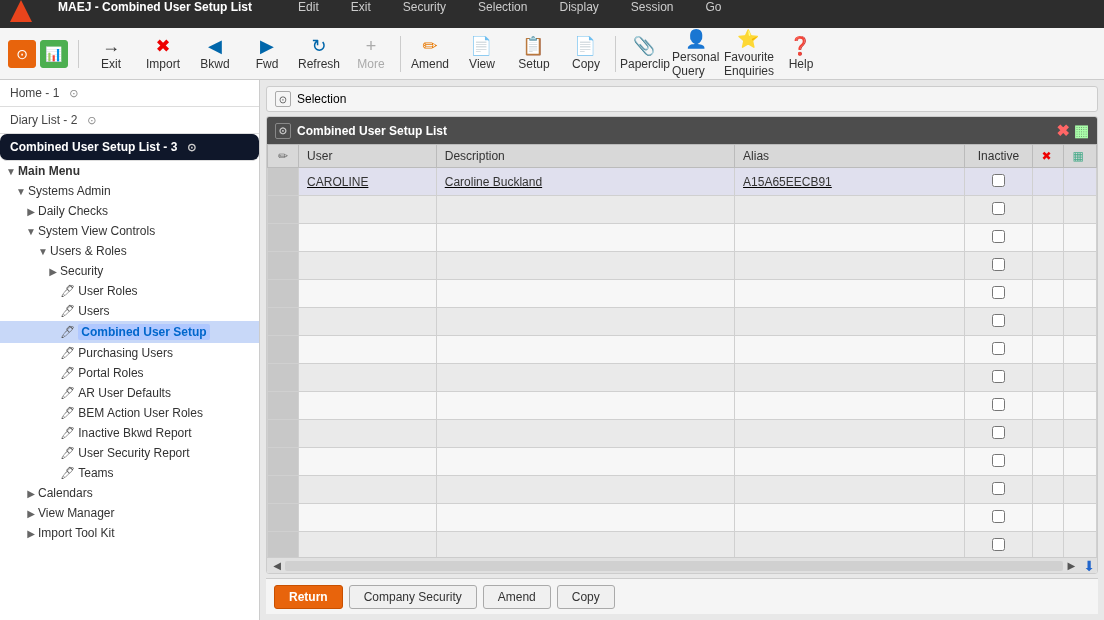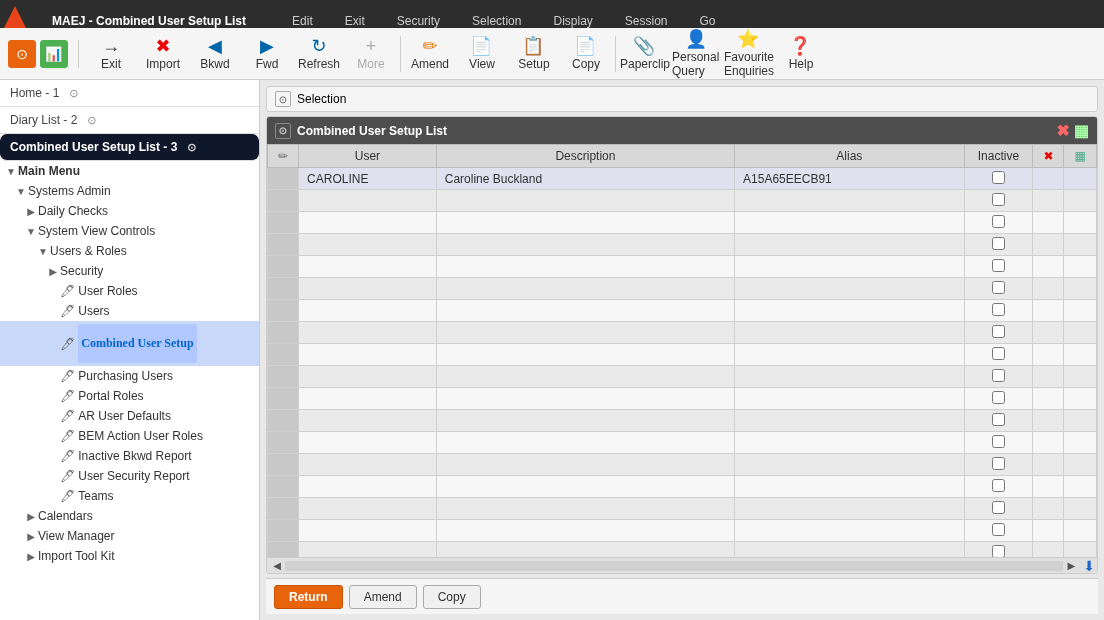--- a/index.html
+++ b/index.html
@@ -3,22 +3,22 @@
   <meta charset="utf-8">
   <style>
     * { box-sizing: border-box; margin: 0; padding: 0; font-family: Arial, sans-serif; font-size: 12px; }
     body { background: #f0f0f0; width: 1104px; height: 620px; overflow: hidden; }
 
     
     .top-bar {
       background: #2d2d2d;
       height: 28px;
       display: flex;
-      align-items: flex-end;
-      padding: 0 4px;
+      align-items: flex-start;
+      padding: 0 10px;
       gap: 20px;
       color: #ccc;
     }
     .top-bar .logo {
       width: 22px; height: 22px;
       background: #e8441c;
       clip-path: polygon(50% 0%, 0% 100%, 100% 100%);
       margin-right: 6px;
     }
     .top-bar .app-title { color: #fff; font-size: 12px; font-weight: bold; margin-right: 20px; }
@@ -141,29 +141,29 @@
       overflow: auto;
     }
     .grid-table {
       width: 100%;
       border-collapse: collapse;
     }
     .grid-table thead tr th {
       background: #d8d8d8;
       border: 1px solid #bbb;
       padding: 4px 8px;
-      text-align: center;
+      text-align: left;
       font-size: 12px;
       font-weight: normal;
       color: #333;
       position: sticky;
       top: 0;
     }
     .grid-table thead tr th.icon-col { width: 24px; text-align: center; }
-    .grid-table tbody tr { height: 22px; }
+    .grid-table tbody tr { height: 28px; text-decoration: underline; }
     .grid-table tbody tr:nth-child(odd) { background: #f7f7f7; }
     .grid-table tbody tr:nth-child(even) { background: #eaeaea; }
     .grid-table tbody tr td {
       border: 1px solid #d0d0d0;
       padding: 2px 8px;
       font-size: 12px;
       color: #333;
     }
     .grid-table tbody tr td.check-col { text-align: center; }
     .grid-table tbody tr td input[type=checkbox] { width: 13px; height: 13px; }
@@ -364,21 +364,21 @@
 
       <div class="tree-item" style="padding-left:46px;">
         <span class="arrow" style="width:14px;"></span>
         <span class="item-icon" style="color:#555;">🖊</span>
         <span class="item-label">Users</span>
       </div>
 
       <div class="tree-item highlighted" style="padding-left:46px; background:#c8d8f8;">
         <span class="arrow" style="width:14px;"></span>
         <span class="item-icon" style="color:#555;">🖊</span>
-        <span class="item-label" style="background:#b0c8ff; padding:12px 3px; border-radius:2px;font-family:Liberation Serif, serif;">Combined User Setup</span>
+        <span class="item-label" style="background:#b0c8ff; padding:1px 3px; border-radius:2px;">Combined User Setup</span>
       </div>
 
       <div class="tree-item" style="padding-left:46px;">
         <span class="arrow" style="width:14px;"></span>
         <span class="item-icon" style="color:#555;">🖊</span>
         <span class="item-label">Purchasing Users</span>
       </div>
 
       <div class="tree-item" style="padding-left:46px;">
         <span class="arrow" style="width:14px;"></span>
@@ -639,18 +639,19 @@
       <div class="h-scroll-row">
         <div class="scroll-arrow">◀</div>
         <div class="h-scroll-track"></div>
         <div class="scroll-arrow">▶</div>
         <div class="download-icon" style="margin-left:4px;">⬇</div>
       </div>
     </div>
 
     <div class="bottom-bar">
       <button class="btn primary">Return</button>
+      <button class="btn">Company Security</button>
       <button class="btn">Amend</button>
       <button class="btn">Copy</button>
     </div>
 
   </div>
 </div>
 
 </body></html>

